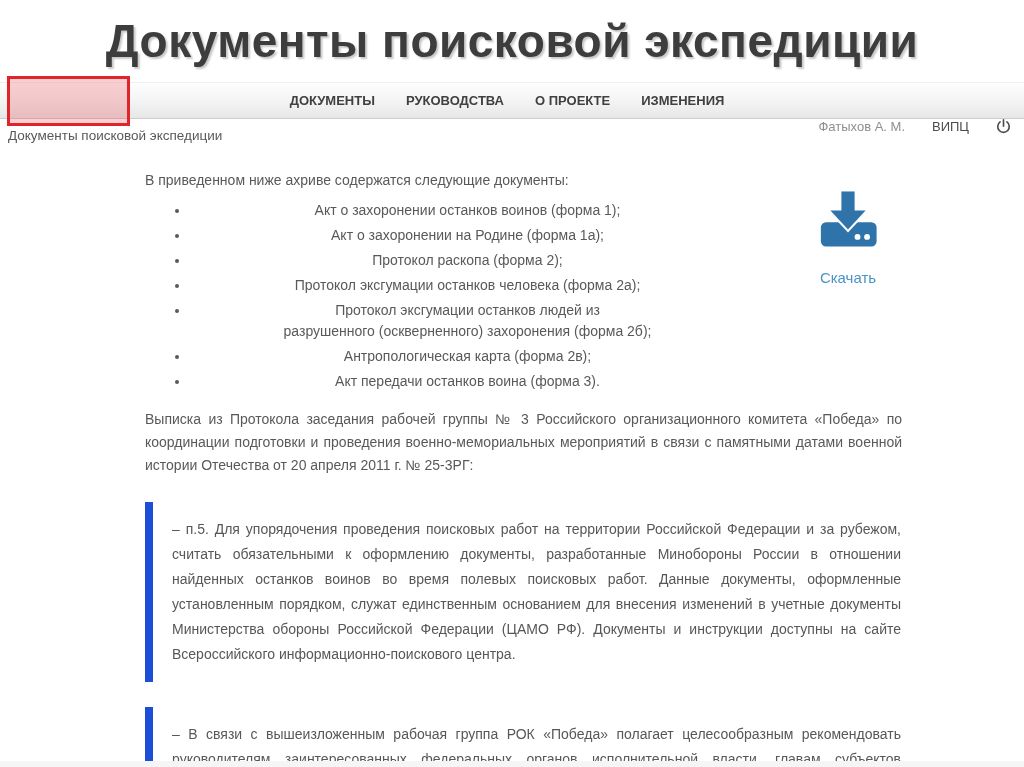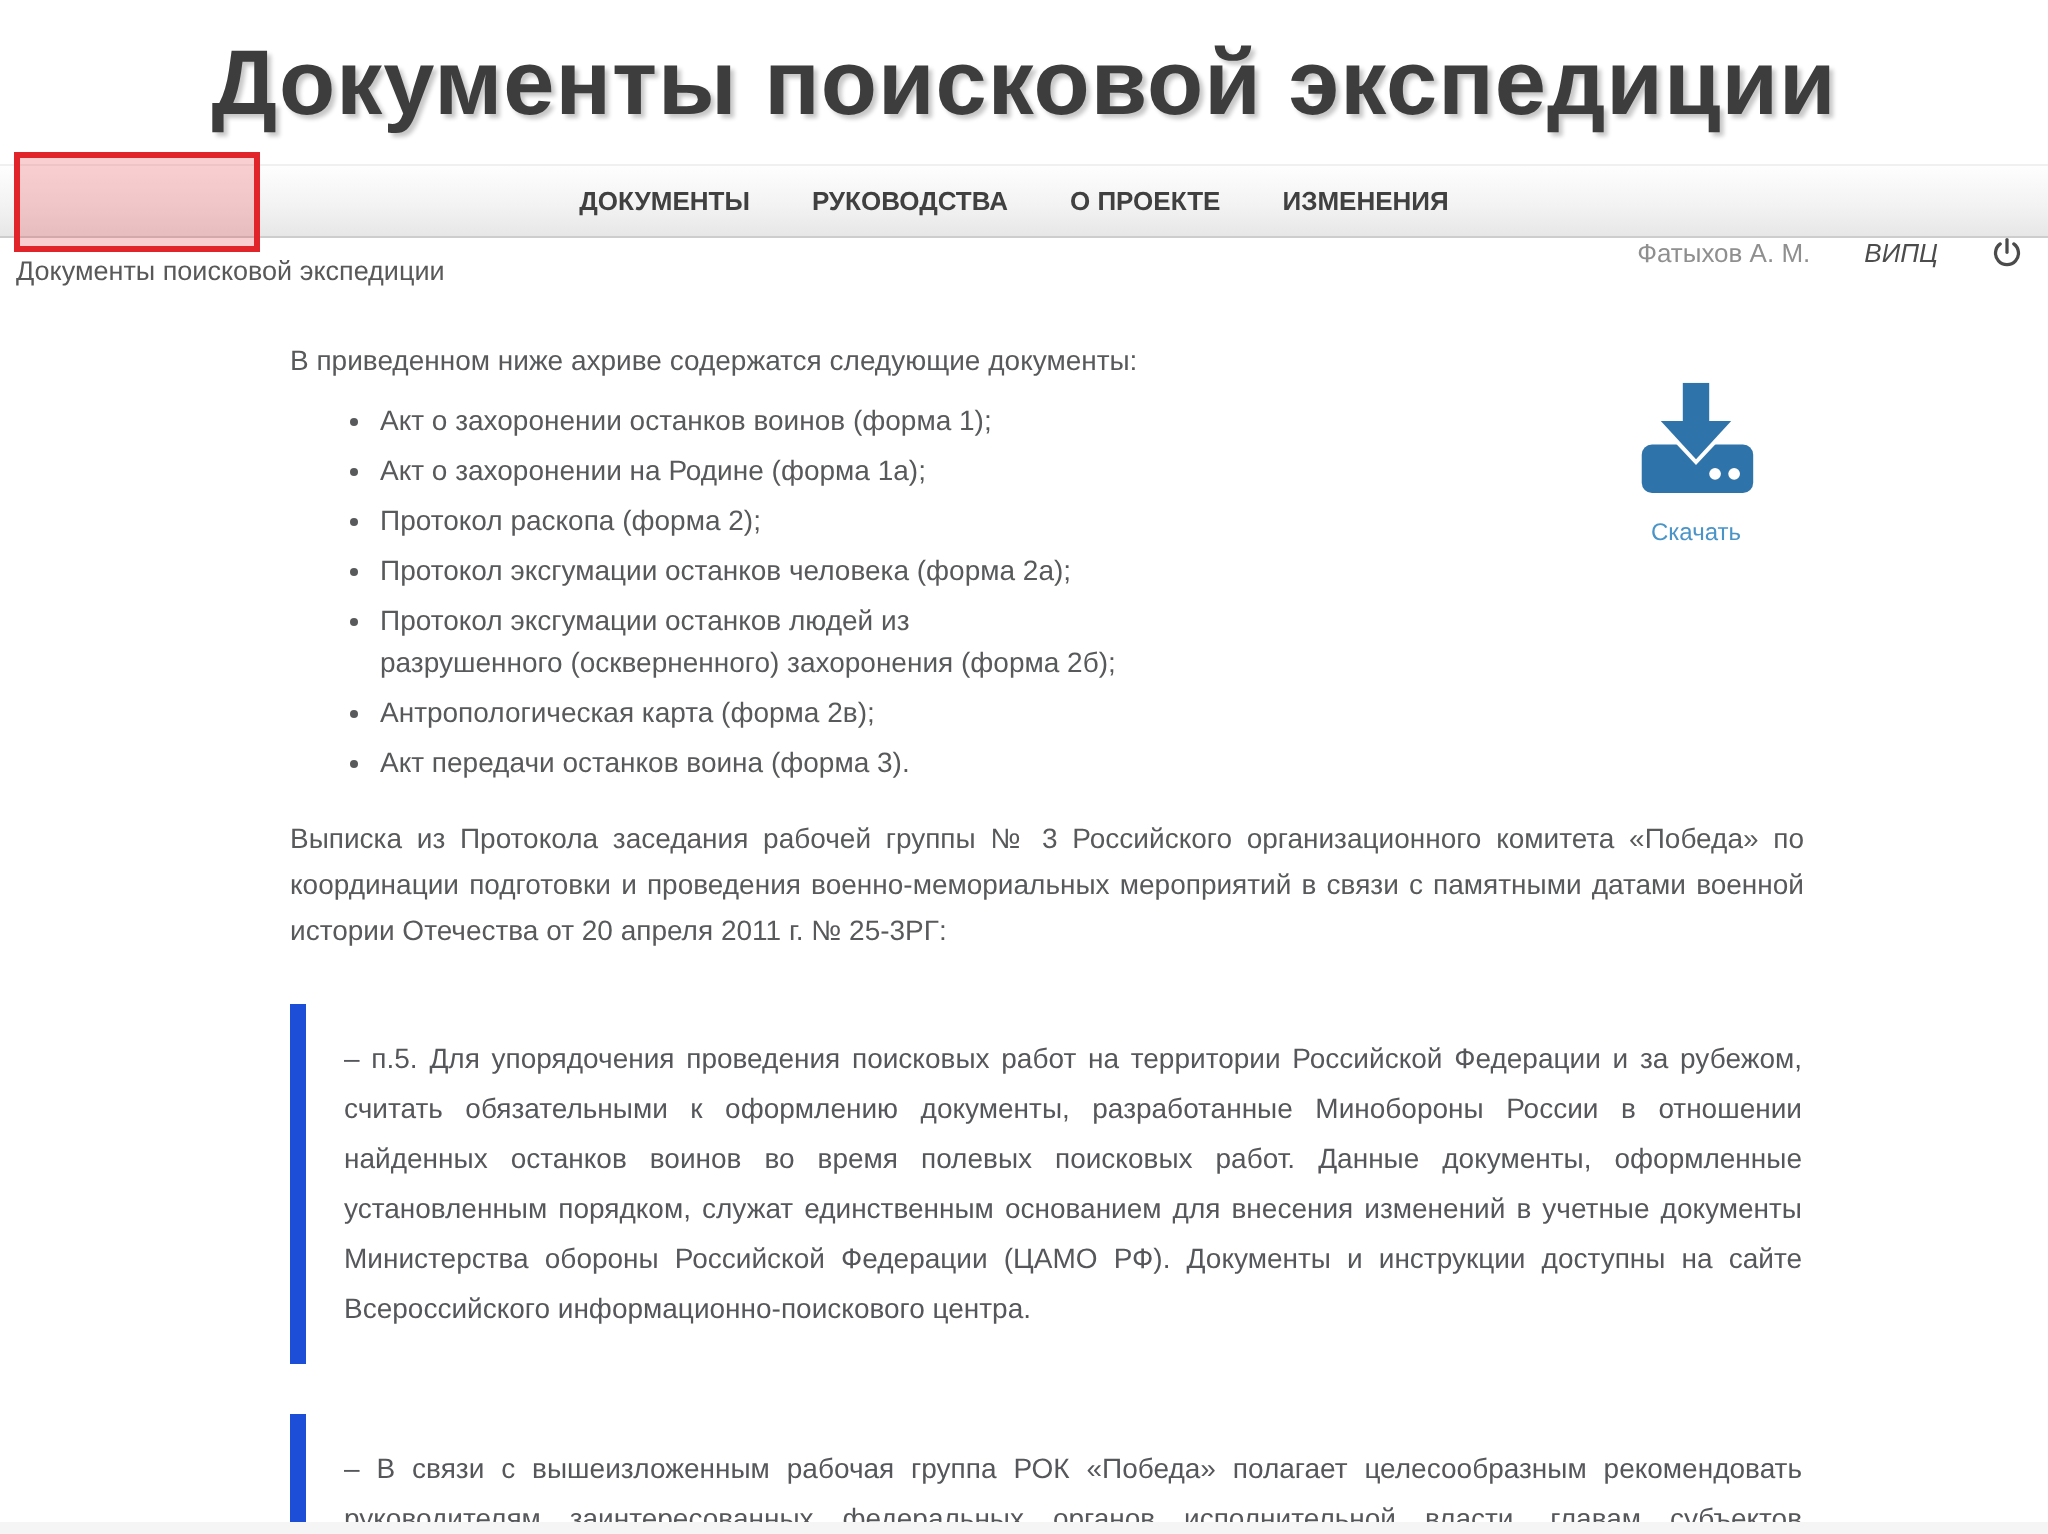--- a/index.html
+++ b/index.html
@@ -36,21 +36,21 @@
     align-items: center;
     font-size: 13px;
     font-weight: bold;
     color: #454545;
     flex-direction: column;
   }
   .nav-left { display: flex; align-items: center; margin-left: 21px; }
   .nav-item { padding: 10px 0; margin-right: 31px; cursor: pointer; white-space: nowrap; color: #404040; }
   .nav-right { margin-left: auto; display: flex; align-items: center; margin-right: 12px; }
   .nav-user { color: #8f8f8f; font-weight: normal; margin-right: 27px; white-space: nowrap; }
-  .nav-org  { color: #4c4c4c; font-weight: normal; margin-right: 26px; font-style: italic; }
+  .nav-org  { color: #4c4c4c; font-weight: normal; margin-right: 26px; }
   .power-btn { width: 17px; height: 17px; display: inline-flex; cursor: pointer; }
   .power-btn svg { width: 17px; height: 17px; }
 
   .highlight-box {
     position: absolute;
     left: 7px; top: -7px;
     width: 123px; height: 50px;
     border: 3px solid #e02429;
     background: rgba(233, 65, 70, 0.25);
     z-index: 5;
@@ -74,33 +74,35 @@
   .documents-list {
     margin: 10px 0 0 0;
     padding-left: 45px;
     width: 600px;
   }
   .documents-list li {
     line-height: 21px;
     margin-bottom: 4px;
     white-space: pre-line;
     color: #58595b;
+    text-align: center;
   }
 
   .download-widget {
     position: absolute;
     top: 20px;
     right: 2px;
     width: 104px;
     text-align: center;
   }
   .download-icon-wrap { display: inline-block; cursor: pointer; }
   .download-label {
     display: block;
-    font-size: 12px;
+    margin-top: 10px;
+    font-size: 15px;
     color: #4a94c8;
     cursor: pointer;
     text-decoration: none;
   }
 
   .excerpt-paragraph {
     margin: 16px 0 0 0;
     text-align: justify;
     line-height: 23px;
   }

